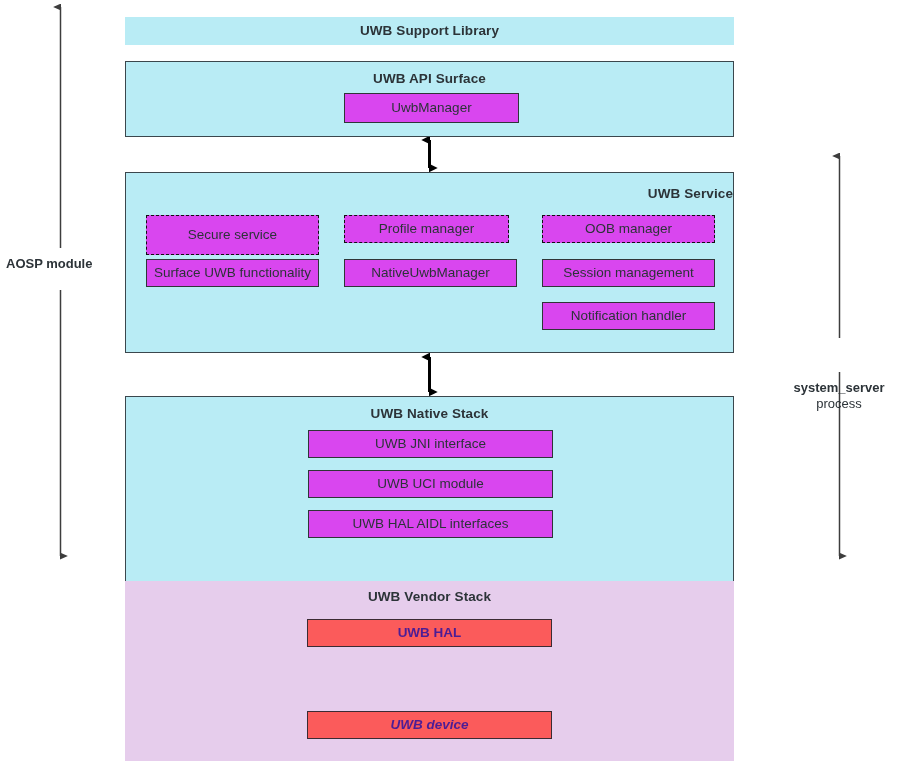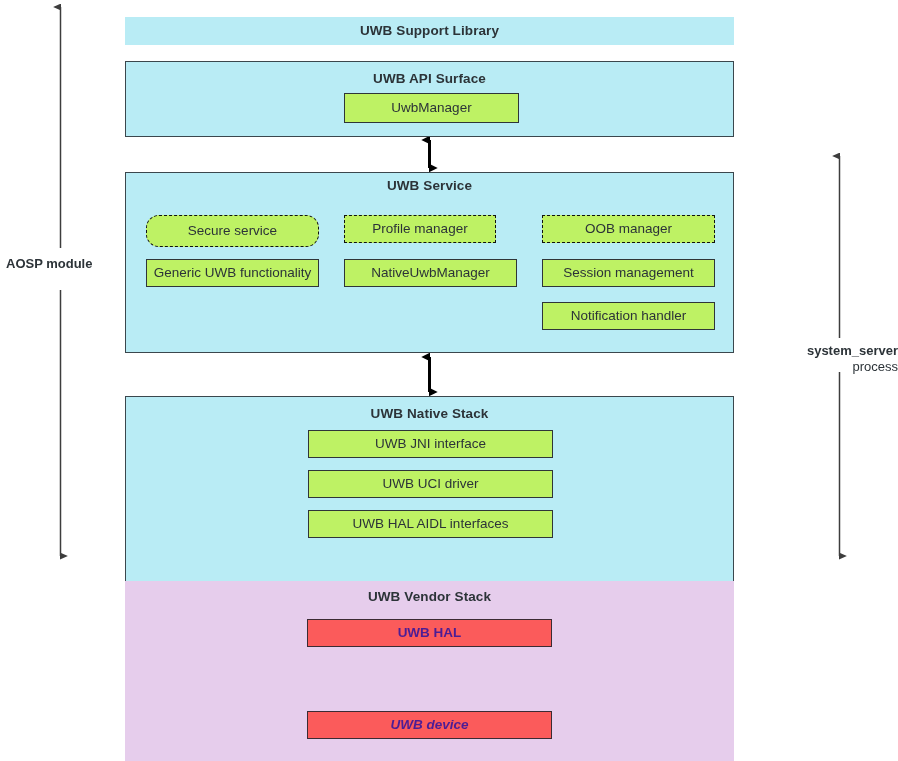--- a/index.html
+++ b/index.html
@@ -60,21 +60,21 @@
     box-sizing: border-box;
     display: flex;
     align-items: center;
     justify-content: center;
     font-size: 13.5px;
     color: #2c3338;
     text-align: center;
     line-height: 1.1;
   }
   .node-green {
-    background: #bef264;
+    background: #d946ef;
     border: 1.6px solid #2f3538;
   }
   .node-green.dashed {
     border: 1.7px dashed #111111;
   }
   .node-red {
     background: #fb5b5b;
     border: 1.6px solid #3b2b33;
     color: #4c1d95;
     font-weight: bold;
@@ -92,21 +92,22 @@
     display: block;
   }
   .side-label .regular {
     font-weight: normal;
     display: block;
   }
   .label-left {
     text-align: left;
   }
   .label-right {
-    text-align: right;
+    text-align: center;
+    margin-top: 37px;
   }
 </style>
 </head>
 <body>
 
 <div id="diagram">
 
   <svg class="svg-layer" viewBox="0 0 898 761" width="898" height="761" xmlns="http://www.w3.org/2000/svg">
     <defs>
       <marker id="arrowBlackUp" markerWidth="9" markerHeight="9" refX="4.5" refY="8.2" orient="auto-start-reverse" markerUnits="userSpaceOnUse">
@@ -165,38 +166,38 @@
   <div class="group group-blue no-border" style="left:125px; top:17px; width:609px; height:28px;">
     <div class="group-title" style="top:6px;">UWB Support Library</div>
   </div>
 
   <div class="group group-blue" style="left:125px; top:61px; width:609px; height:76px;">
     <div class="group-title" style="top:9px;">UWB API Surface</div>
     <div class="node node-green" style="left:218px; top:31px; width:175px; height:30px;">UwbManager</div>
   </div>
 
   <div class="group group-blue" style="left:125px; top:172px; width:609px; height:181px;">
-    <div class="group-title" style="top:5px;">UWB Service</div>
-
-    <div class="node node-green dashed" style="left:20px; top:42px; width:173px; height:32px;border-radius:13px;">Secure service</div>
-    <div class="node node-green dashed" style="left:218px; top:42px; width:152px; height:28px;">Profile manager</div>
+    <div class="group-title" style="top:13px;text-align:right;">UWB Service</div>
+
+    <div class="node node-green dashed" style="left:20px; top:42px; width:173px; height:40px;">Secure service</div>
+    <div class="node node-green dashed" style="left:218px; top:42px; width:165px; height:28px;">Profile manager</div>
     <div class="node node-green dashed" style="left:416px; top:42px; width:173px; height:28px;">OOB manager</div>
 
-    <div class="node node-green" style="left:20px; top:86px; width:173px; height:28px;">Generic UWB functionality</div>
+    <div class="node node-green" style="left:20px; top:86px; width:173px; height:28px;">Surface UWB functionality</div>
     <div class="node node-green" style="left:218px; top:86px; width:173px; height:28px;">NativeUwbManager</div>
     <div class="node node-green" style="left:416px; top:86px; width:173px; height:28px;">Session management</div>
 
     <div class="node node-green" style="left:416px; top:129px; width:173px; height:28px;">Notification handler</div>
   </div>
 
   <div class="group group-blue" style="left:125px; top:396px; width:609px; height:187px;">
     <div class="group-title" style="top:9px;">UWB Native Stack</div>
 
     <div class="node node-green" style="left:182px; top:33px; width:245px; height:28px;">UWB JNI interface</div>
-    <div class="node node-green" style="left:182px; top:73px; width:245px; height:28px;">UWB UCI driver</div>
+    <div class="node node-green" style="left:182px; top:73px; width:245px; height:28px;">UWB UCI module</div>
     <div class="node node-green" style="left:182px; top:113px; width:245px; height:28px;">UWB HAL AIDL interfaces</div>
   </div>
 
   <div class="group group-purple" style="left:125px; top:581px; width:609px; height:180px;">
     <div class="group-title" style="top:8px;">UWB Vendor Stack</div>
 
     <div class="node node-red" style="left:182px; top:38px; width:245px; height:28px;">UWB HAL</div>
     <div class="node node-red" style="left:182px; top:130px; width:245px; height:28px;font-style:italic;">UWB device</div>
   </div>
 

